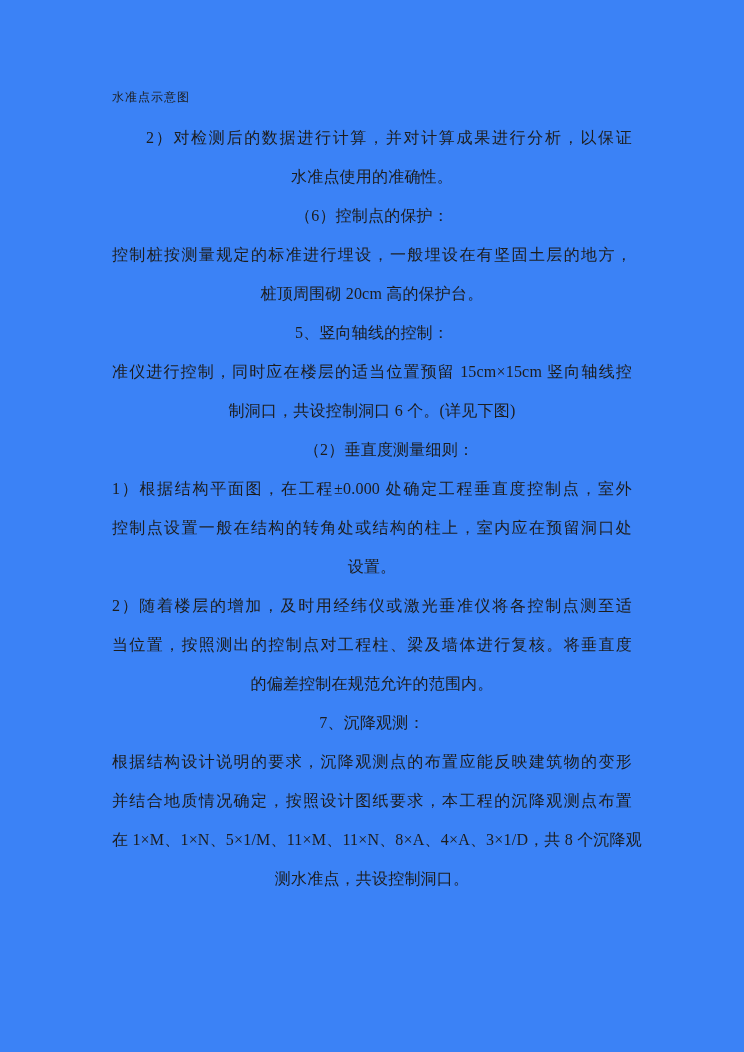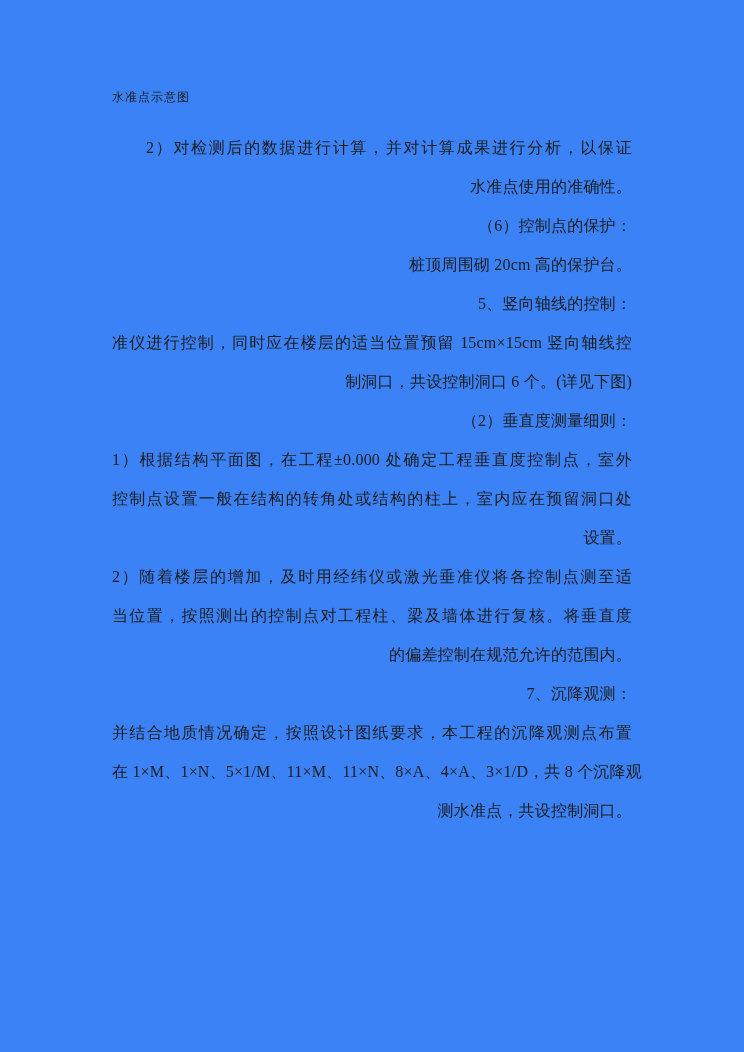--- a/index.html
+++ b/index.html
@@ -21,57 +21,59 @@
     left: 112px;
     top: 90px;
     font-size: 12px;
     letter-spacing: 1px;
     line-height: 14px;
     white-space: nowrap;
   }
   .doc-body {
     position: absolute;
     left: 112px;
-    top: 128px;
+    top: 118px;
     width: 520px;
   }
   .line {
     height: 39px;
     line-height: 39px;
     font-size: 16px;
     letter-spacing: 0.2px;
     white-space: nowrap;
-    text-align: right;
+    text-align: center;
   }
   .line.indent {
     padding-left: 34px;
   }
   .line.fill {
     text-align: justify;
     text-align-last: justify;
   }
 </style>
 </head>
 <body>
 
 <div class="page">
   <div class="caption">水准点示意图</div>
   <div class="doc-body">
       <div class="line fill indent">2）对检测后的数据进行计算，并对计算成果进行分析，以保证</div>
       <div class="line">水准点使用的准确性。</div>
       <div class="line">（6）控制点的保护：</div>
+      <div class="line fill">控制桩按测量规定的标准进行埋设，一般埋设在有坚固土层的地方，</div>
       <div class="line">桩顶周围砌 20cm 高的保护台。</div>
       <div class="line">5、竖向轴线的控制：</div>
       <div class="line fill">准仪进行控制，同时应在楼层的适当位置预留 15cm×15cm 竖向轴线控</div>
       <div class="line">制洞口，共设控制洞口 6 个。(详见下图)</div>
       <div class="line indent">（2）垂直度测量细则：</div>
       <div class="line fill">1）根据结构平面图，在工程±0.000 处确定工程垂直度控制点，室外</div>
       <div class="line fill">控制点设置一般在结构的转角处或结构的柱上，室内应在预留洞口处</div>
       <div class="line">设置。</div>
       <div class="line fill">2）随着楼层的增加，及时用经纬仪或激光垂准仪将各控制点测至适</div>
       <div class="line fill">当位置，按照测出的控制点对工程柱、梁及墙体进行复核。将垂直度</div>
       <div class="line">的偏差控制在规范允许的范围内。</div>
       <div class="line">7、沉降观测：</div>
+      <div class="line fill">根据结构设计说明的要求，沉降观测点的布置应能反映建筑物的变形</div>
       <div class="line fill">并结合地质情况确定，按照设计图纸要求，本工程的沉降观测点布置</div>
       <div class="line fill">在 1×M、1×N、5×1/M、11×M、11×N、8×A、4×A、3×1/D，共 8 个沉降观</div>
       <div class="line">测水准点，共设控制洞口。</div>
     </div>
 </div>
 
 </body></html>

